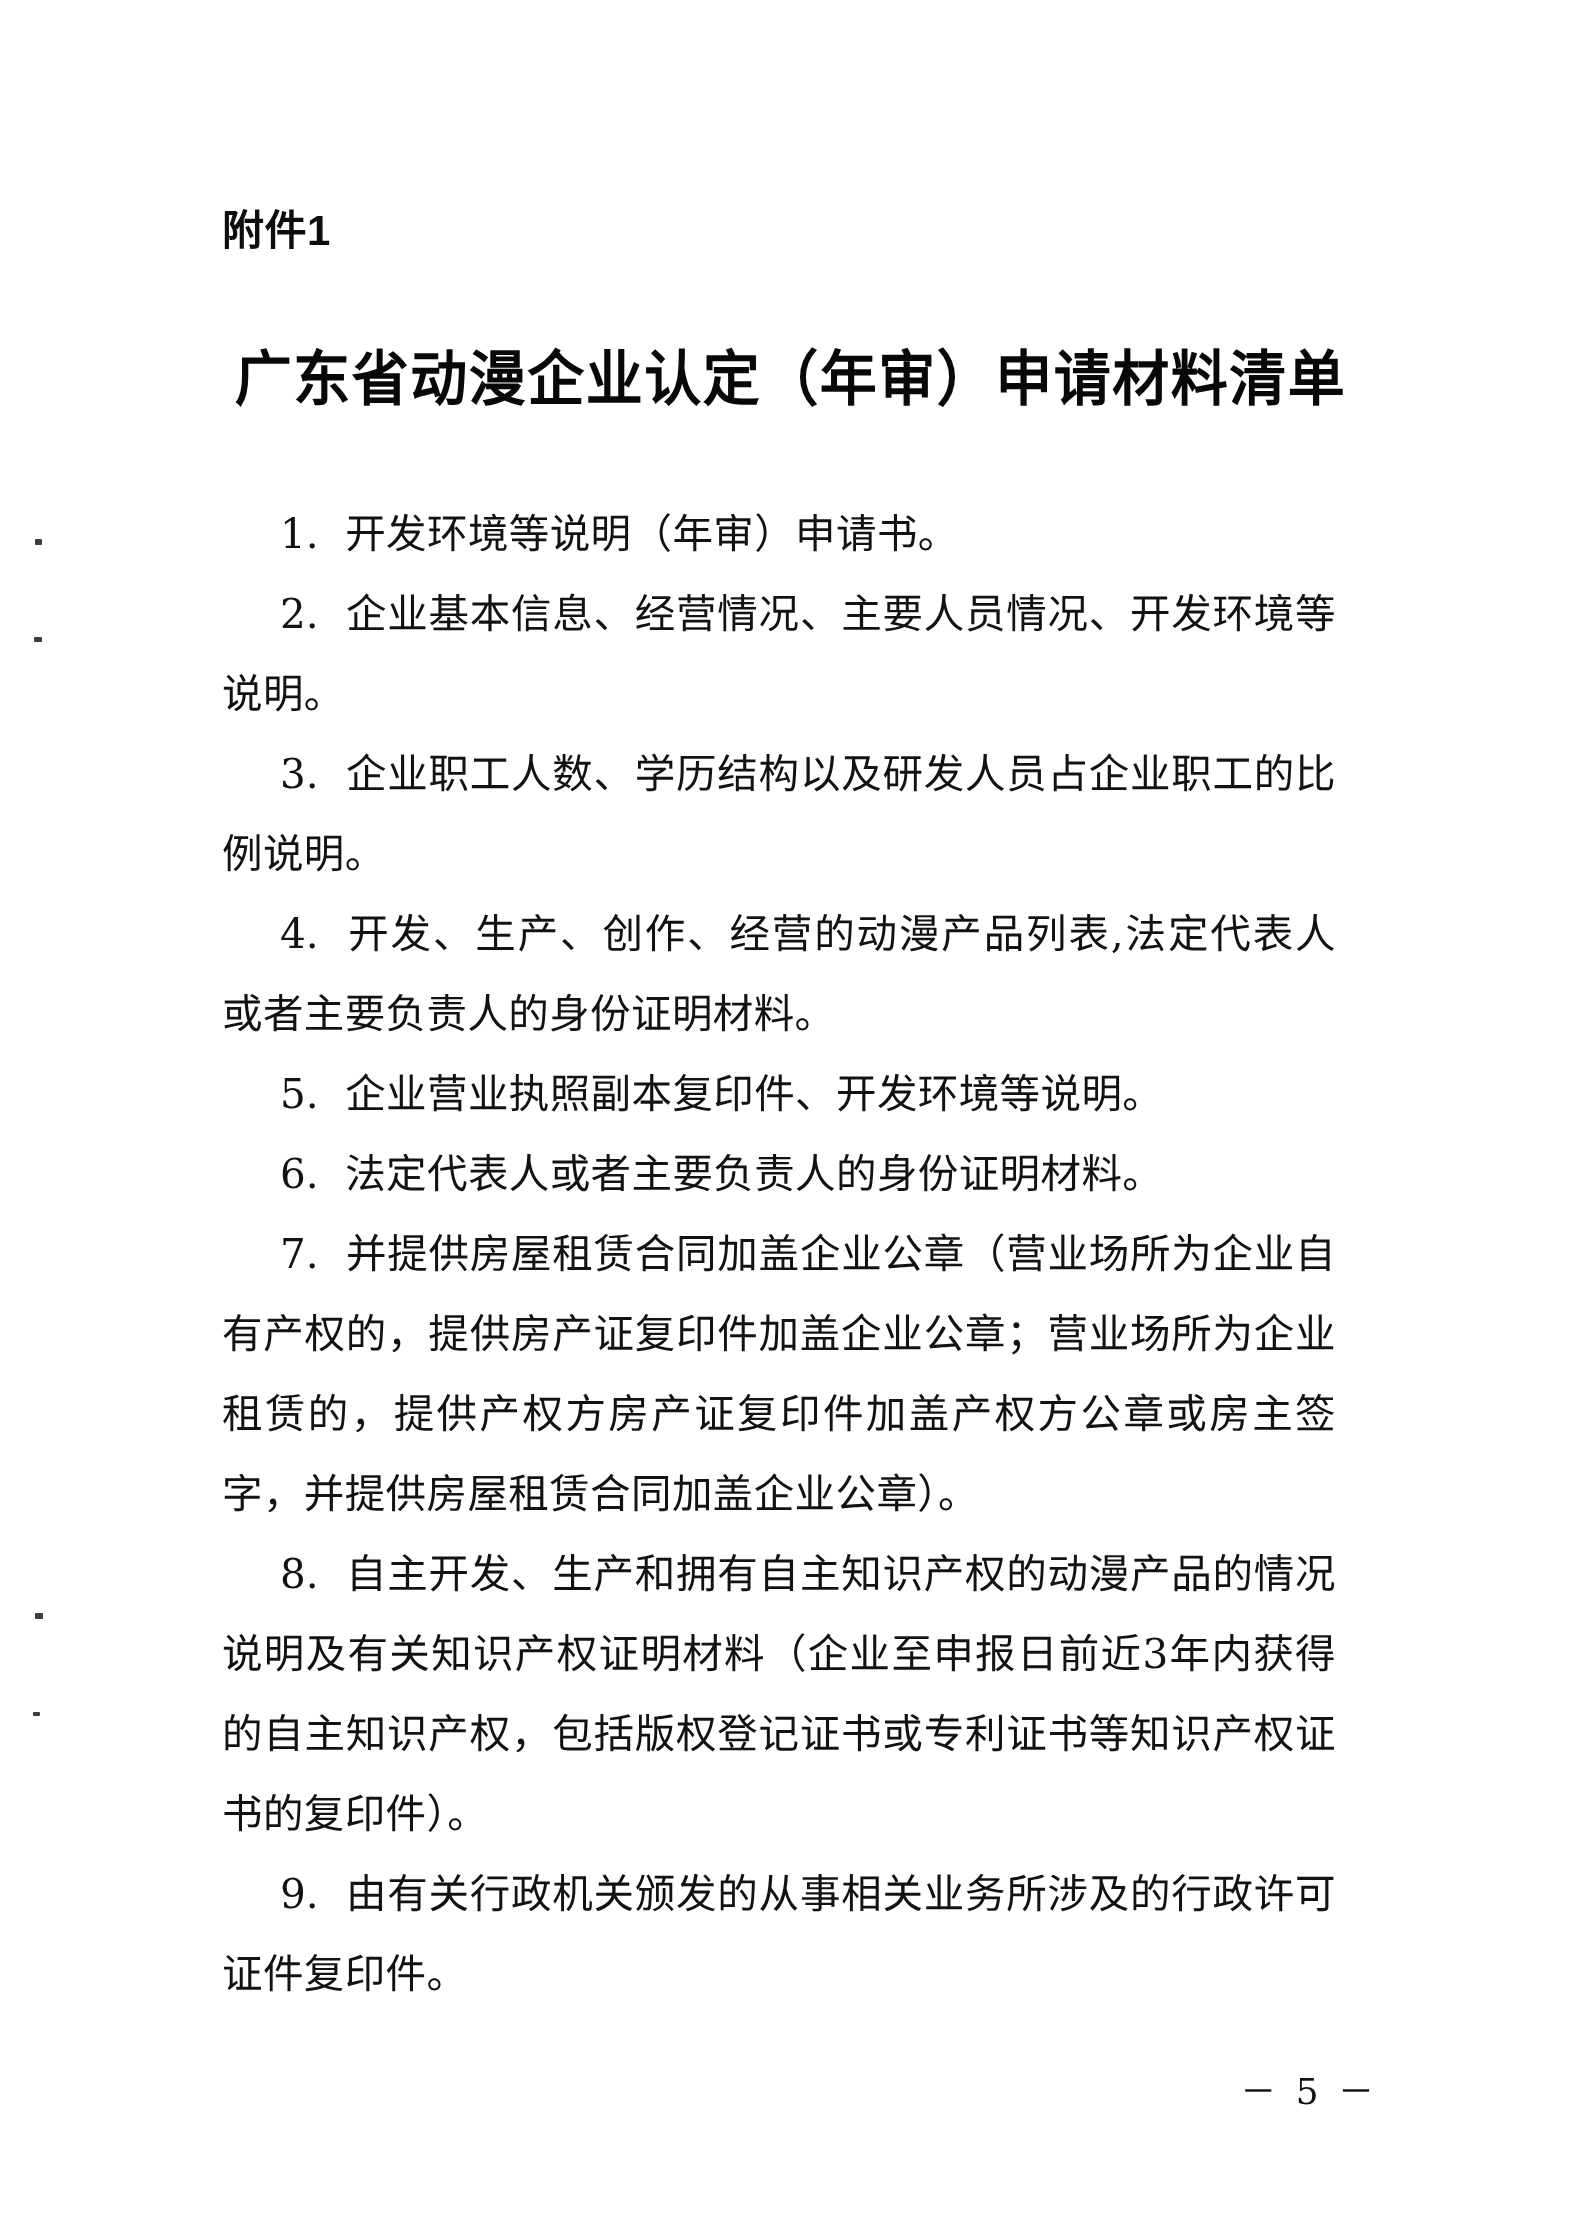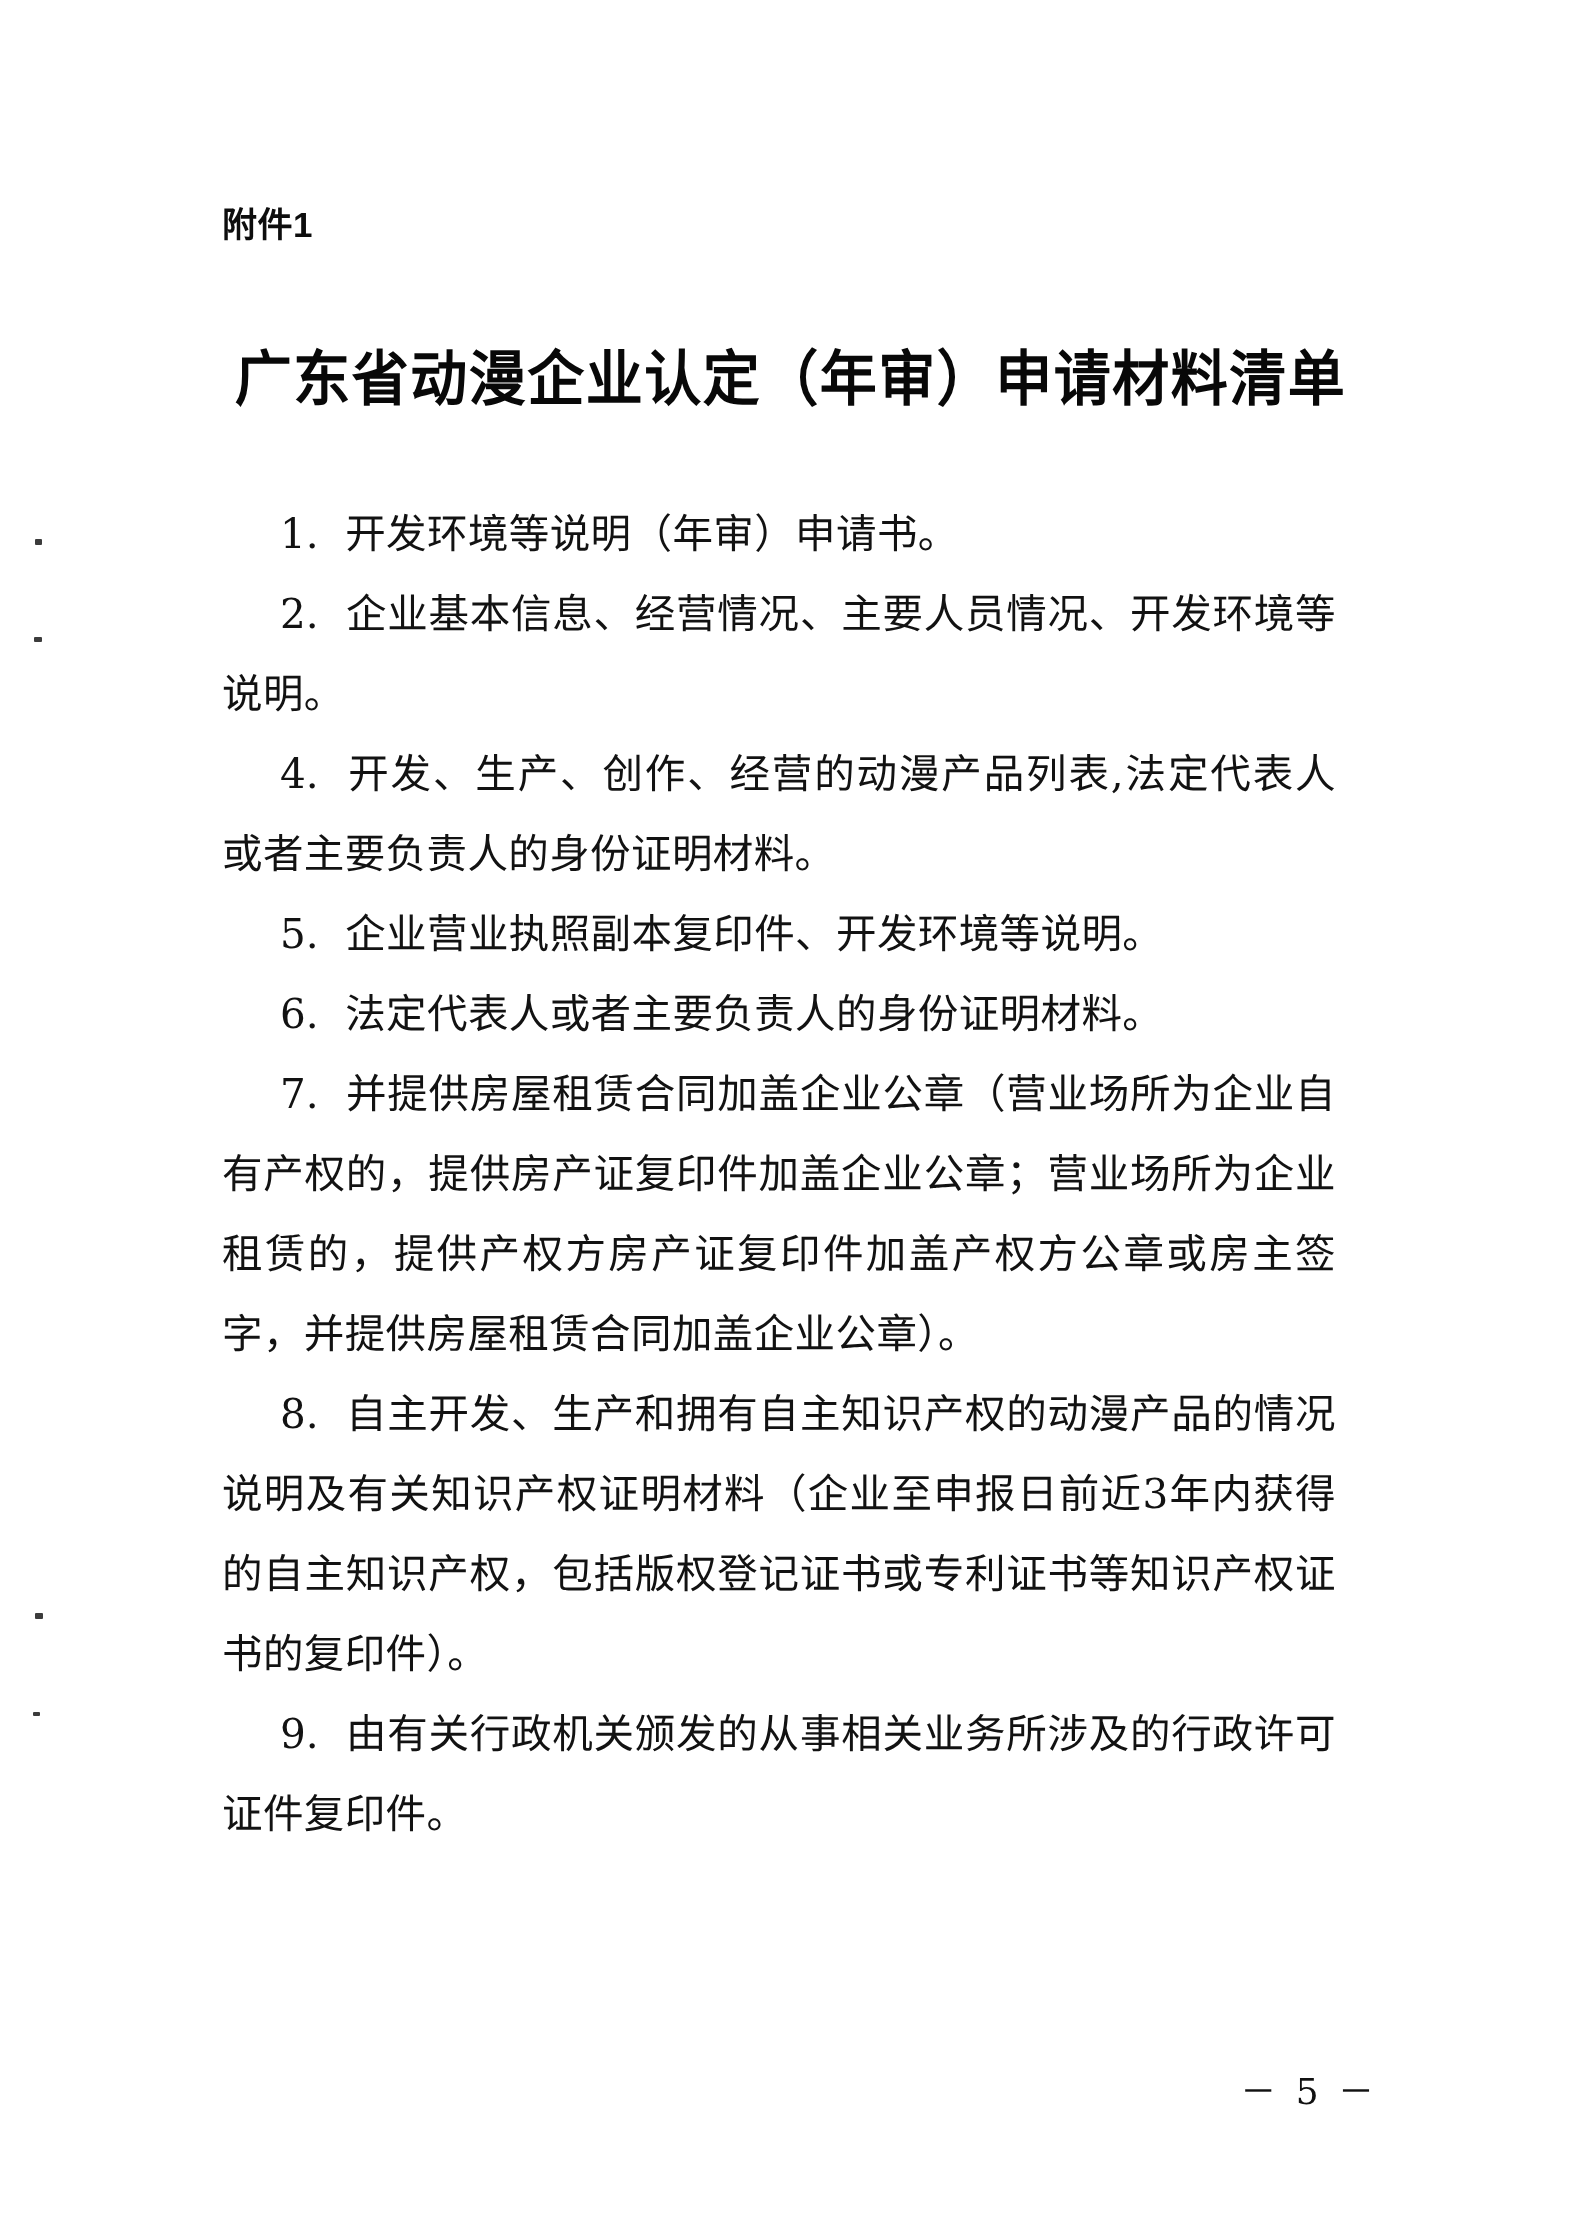--- a/index.html
+++ b/index.html
@@ -19,21 +19,21 @@
     font-family: "DejaVu Serif", "Liberation Serif", serif;
     color: #111111;
   }
 
   
   .attachment-label {
     position: absolute;
     left: 222px;
     top: 196px;
     font-family: "Liberation Sans", "DejaVu Sans", sans-serif;
-    font-size: 35px;
+    font-size: 42px;
     font-weight: 700;
     letter-spacing: 0.5px;
     color: #0d0d0d;
     white-space: nowrap;
   }
 
   
   .doc-title {
     position: absolute;
     left: 0;
@@ -120,20 +120,23 @@
   <div class="body-block">
 
     <p class="item">
       <span class="lead"></span><span class="num">1.</span><span>&nbsp;&nbsp;</span><span>开发环境等说明（年审）申请书。</span>
     </p>
 
     <p class="item">
       <span class="lead"></span><span class="num">2.</span><span>&nbsp;&nbsp;</span><span>企业基本信息、经营情况、主要人员情况、开发环境等说明。</span>
     </p>
 
+    <p class="item">
+      <span class="lead"></span><span class="num">3.</span><span>&nbsp;&nbsp;</span><span>企业职工人数、学历结构以及研发人员占企业职工的比例说明。</span>
+    </p>
 
     <p class="item">
       <span class="lead"></span><span class="num">4.</span><span>&nbsp;&nbsp;</span><span>开发、生产、创作、经营的动漫产品列表,法定代表人或者主要负责人的身份证明材料。</span>
     </p>
 
     <p class="item">
       <span class="lead"></span><span class="num">5.</span><span>&nbsp;&nbsp;</span><span>企业营业执照副本复印件、开发环境等说明。</span>
     </p>
 
     <p class="item">

